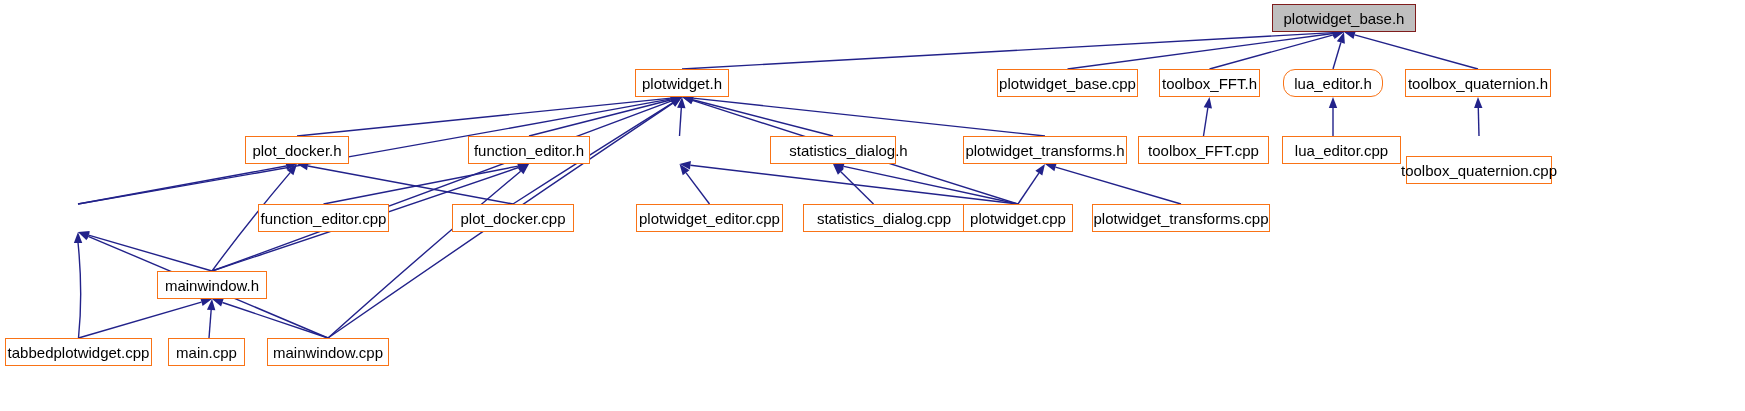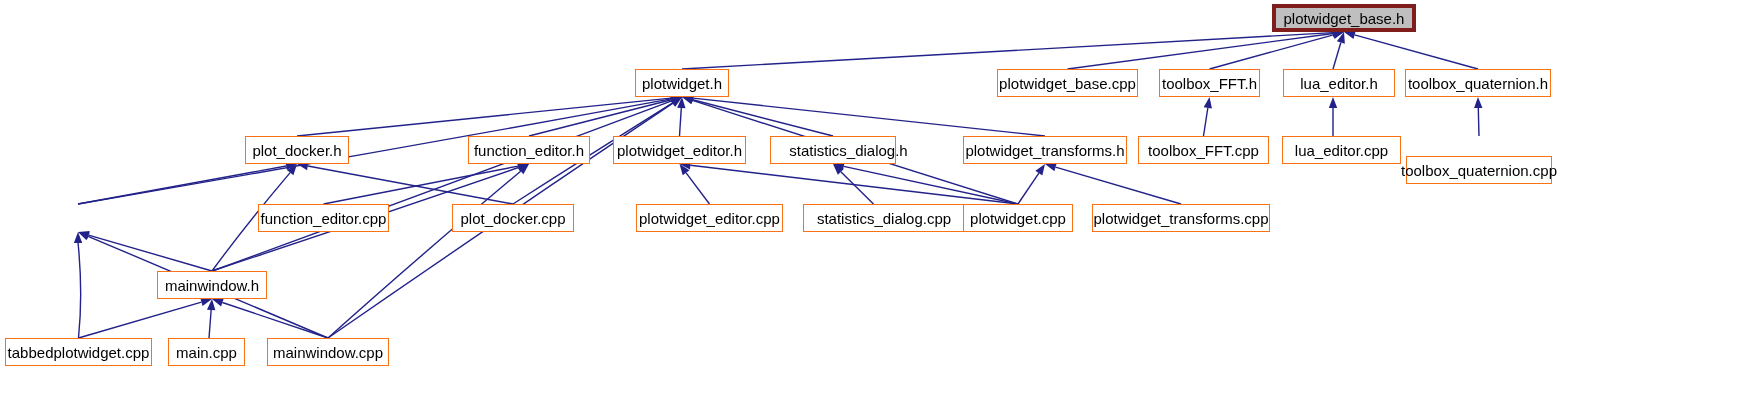--- a/index.html
+++ b/index.html
@@ -33,21 +33,21 @@
     line-height: 1;
     display: flex;
     align-items: center;
     justify-content: center;
     white-space: nowrap;
     height: 28px;
     z-index: 2;
   }
   .node.root {
     background: #bfbfbf;
-    border: 4px solid #7f1d1d;
+    border: 1px solid #7f1d1d;
   }
   .node-label {
     pointer-events: none;
   }
 </style>
 </head>
 <body>
 
 <div id="graph">
   <svg id="edges" viewBox="0 0 1745 411" xmlns="http://www.w3.org/2000/svg">
@@ -129,34 +129,31 @@
     </div>
     <div class="node" style="left: 635px; top: 69px; width: 94px;">
       <span class="node-label">plotwidget.h</span>
     </div>
     <div class="node" style="left: 997px; top: 69px; width: 141px;">
       <span class="node-label">plotwidget_base.cpp</span>
     </div>
     <div class="node" style="left: 1159px; top: 69px; width: 101px;">
       <span class="node-label">toolbox_FFT.h</span>
     </div>
-    <div class="node" style="left: 1283px; top: 69px; width: 112px;">
+    <div class="node" style="left: 1283px; top: 69px; width: 100px; border-radius: 12px;">
       <span class="node-label">lua_editor.h</span>
     </div>
     <div class="node" style="left: 1405px; top: 69px; width: 146px;">
       <span class="node-label">toolbox_quaternion.h</span>
     </div>
     <div class="node" style="left: 245px; top: 136px; width: 104px;">
       <span class="node-label">plot_docker.h</span>
     </div>
     <div class="node" style="left: 468px; top: 136px; width: 122px;">
       <span class="node-label">function_editor.h</span>
-    </div>
-    <div class="node" style="left: 613px; top: 136px; width: 133px;">
-      <span class="node-label">plotwidget_editor.h</span>
     </div>
     <div class="node" style="left: 770px; top: 136px; width: 126px; padding-left: 31px;">
       <span class="node-label">statistics_dialog.h</span>
     </div>
     <div class="node" style="left: 963px; top: 136px; width: 164px;">
       <span class="node-label">plotwidget_transforms.h</span>
     </div>
     <div class="node" style="left: 1138px; top: 136px; width: 131px;">
       <span class="node-label">toolbox_FFT.cpp</span>
     </div>

